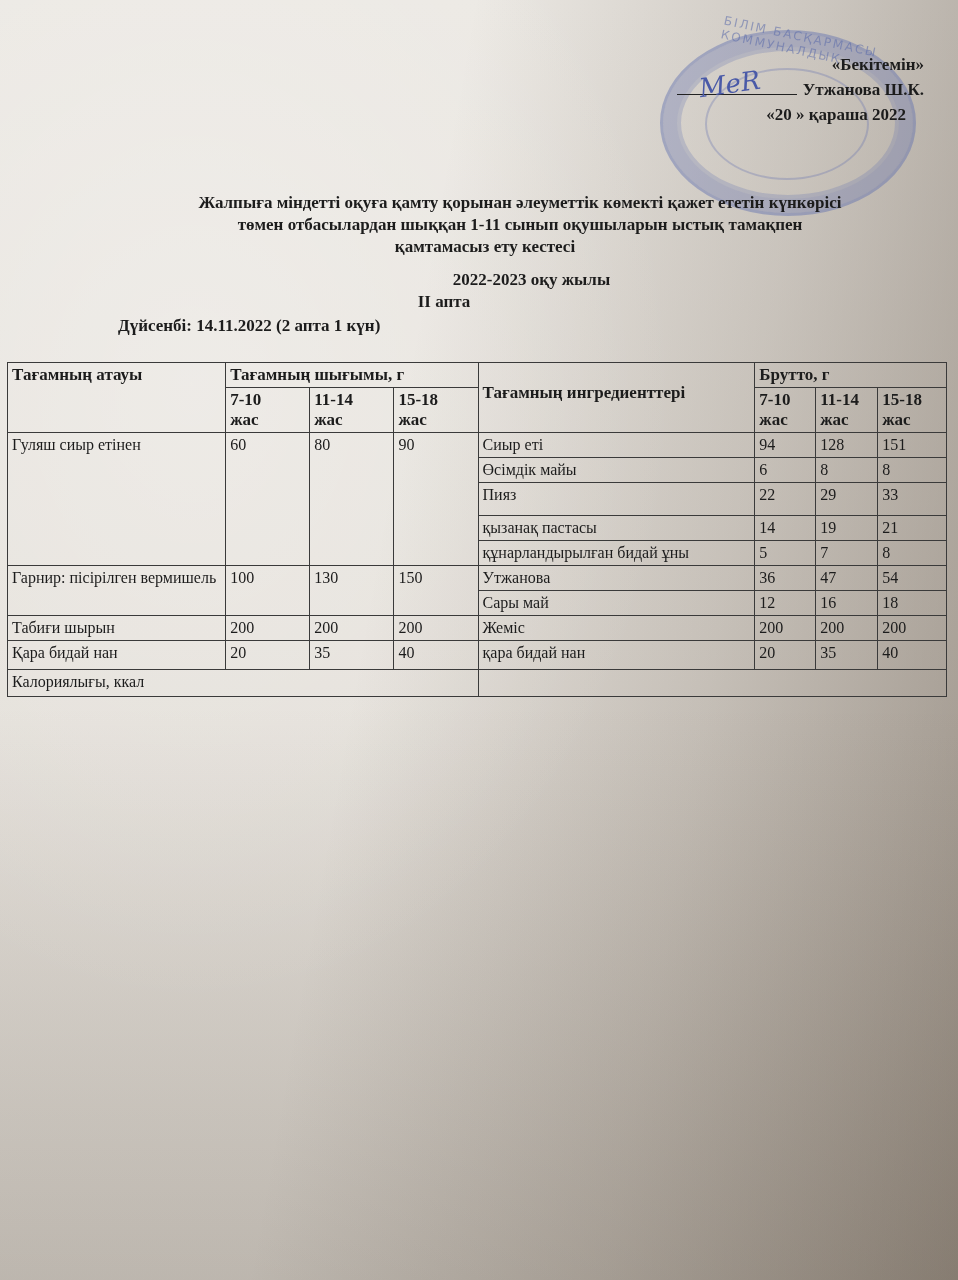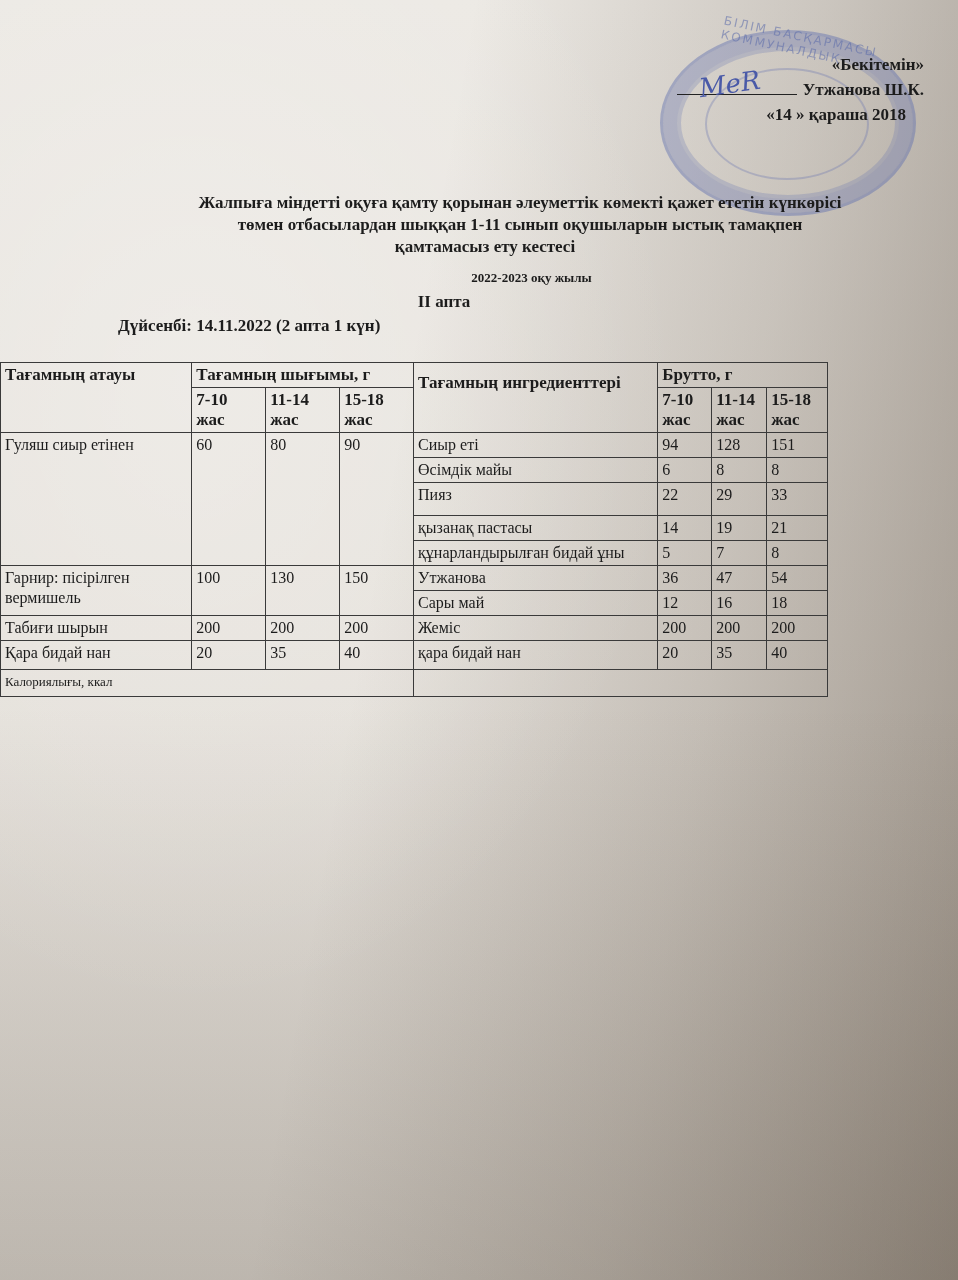--- a/index.html
+++ b/index.html
@@ -48,57 +48,57 @@
       position: absolute; left: 22px; top: -22px; font-size: 26px;
       font-style: italic; font-weight: normal; color: #4a5aa8;
       font-family: "DejaVu Serif", serif; transform: rotate(-8deg);
     }
     
     .title {
       position: absolute; left: 100px; top: 192px; width: 840px;
       text-align: center; font-weight: bold; font-size: 17px; line-height: 22px;
     }
     .title .t { display: block; }
-    .year { position: absolute; left: 0; top: 270px; width: 958px; text-align: center; font-weight: bold; font-size: 13px; padding-left: 105px; box-sizing: border-box; }
+    .year { position: absolute; left: 0; top: 270px; width: 958px; text-align: center; font-weight: bold; font-size: 17px; padding-left: 105px; box-sizing: border-box; }
     .week { position: absolute; left: 0; top: 292px; width: 798px; text-align: center; font-weight: bold; font-size: 17px; padding-left: 90px; box-sizing: border-box; }
     .day  { position: absolute; left: 118px; top: 316px; font-weight: bold; font-size: 17px; }
     
     table.menu {
-      position: absolute; left: 0; top: 362px; width: 828px;
+      position: absolute; left: 7px; top: 362px; width: 940px;
       border-collapse: collapse; font-size: 16px; line-height: 20px; font-family: Liberation Serif, serif;
     }
     table.menu td, table.menu th {
       border: 1.5px solid #3a3a3a; padding: 2px 4px; vertical-align: top;
       text-align: left; font-weight: normal;
     }
     table.menu th { font-weight: bold; font-size: 17px; }
     .c-name { width: 197px; }
     .c-out  { width: 76px; }
     .c-ing  { width: 250px; }
     .c-br1 { width: 55px; } .c-br2 { width: 56px; } .c-br3 { width: 62px; }
     td.tall-gap { height: 22px; margin-top: 32px; }
-    td.kcal { font-weight: bold; font-size: 13px; padding-top: 6px; height: 22px; margin-top: 42px; }
+    td.kcal { font-weight: bold; font-size: 16px; padding-top: 6px; height: 22px; margin-top: 42px; }
   </style>
 </head>
 <body>
 
 <div class="shade"></div>
 
 <div class="stamp"></div>
 <div class="stamp-inner"></div>
 <div class="stamp-text">БІЛІМ БАСҚАРМАСЫ КОММУНАЛДЫҚ</div>
 
 <div class="approve">
   <span class="line">«Бекітемін»</span>
   <span class="line">
     <span class="sig-line">
       <span class="signature">MeR</span>
     </span><span>Утжанова Ш.К.</span>
   </span>
-  <span class="line" style="padding-right:18px">«14 » қараша  2018</span>
+  <span class="line" style="padding-right:18px">«20 » қараша  2022</span>
 </div>
 
 <div class="title">
   <span class="t">Жалпыға міндетті оқуға қамту қорынан әлеуметтік көмекті қажет ететін күнкөрісі</span>
   <span class="t">төмен отбасылардан шыққан 1-11 сынып оқушыларын ыстық тамақпен</span>
   <span class="t" style="padding-right:70px">қамтамасыз ету кестесі</span>
 </div>
 <div class="year">2022-2023 оқу жылы</div>
 <div class="week">ІІ апта</div>
 <div class="day">Дүйсенбі: 14.11.2022 (2 апта 1 күн)</div>
@@ -111,21 +111,21 @@
       <col class="c-out">
     <col class="c-ing">
       <col class="c-br1">
       <col class="c-br2">
       <col class="c-br3">
   </colgroup>
   <tbody>
       <tr>
     <th rowspan="2">Тағамның атауы</th>
     <th colspan="3">Тағамның шығымы, г</th>
-    <th rowspan="2" style="padding-top:10px">Тағамның ингредиенттері</th>
+    <th rowspan="2" style="padding-top:20px">Тағамның ингредиенттері</th>
     <th colspan="3">Брутто, г</th>
   </tr>
   <tr>
     <th><span>7-10</span><br><span>жас</span></th>
     <th><span>11-14</span><br><span>жас</span></th>
     <th><span>15-18</span><br><span>жас</span></th>
     <th><span>7-10</span><br><span>жас</span></th>
     <th><span>11-14</span><br><span>жас</span></th>
     <th><span>15-18</span><br><span>жас</span></th>
   </tr>

